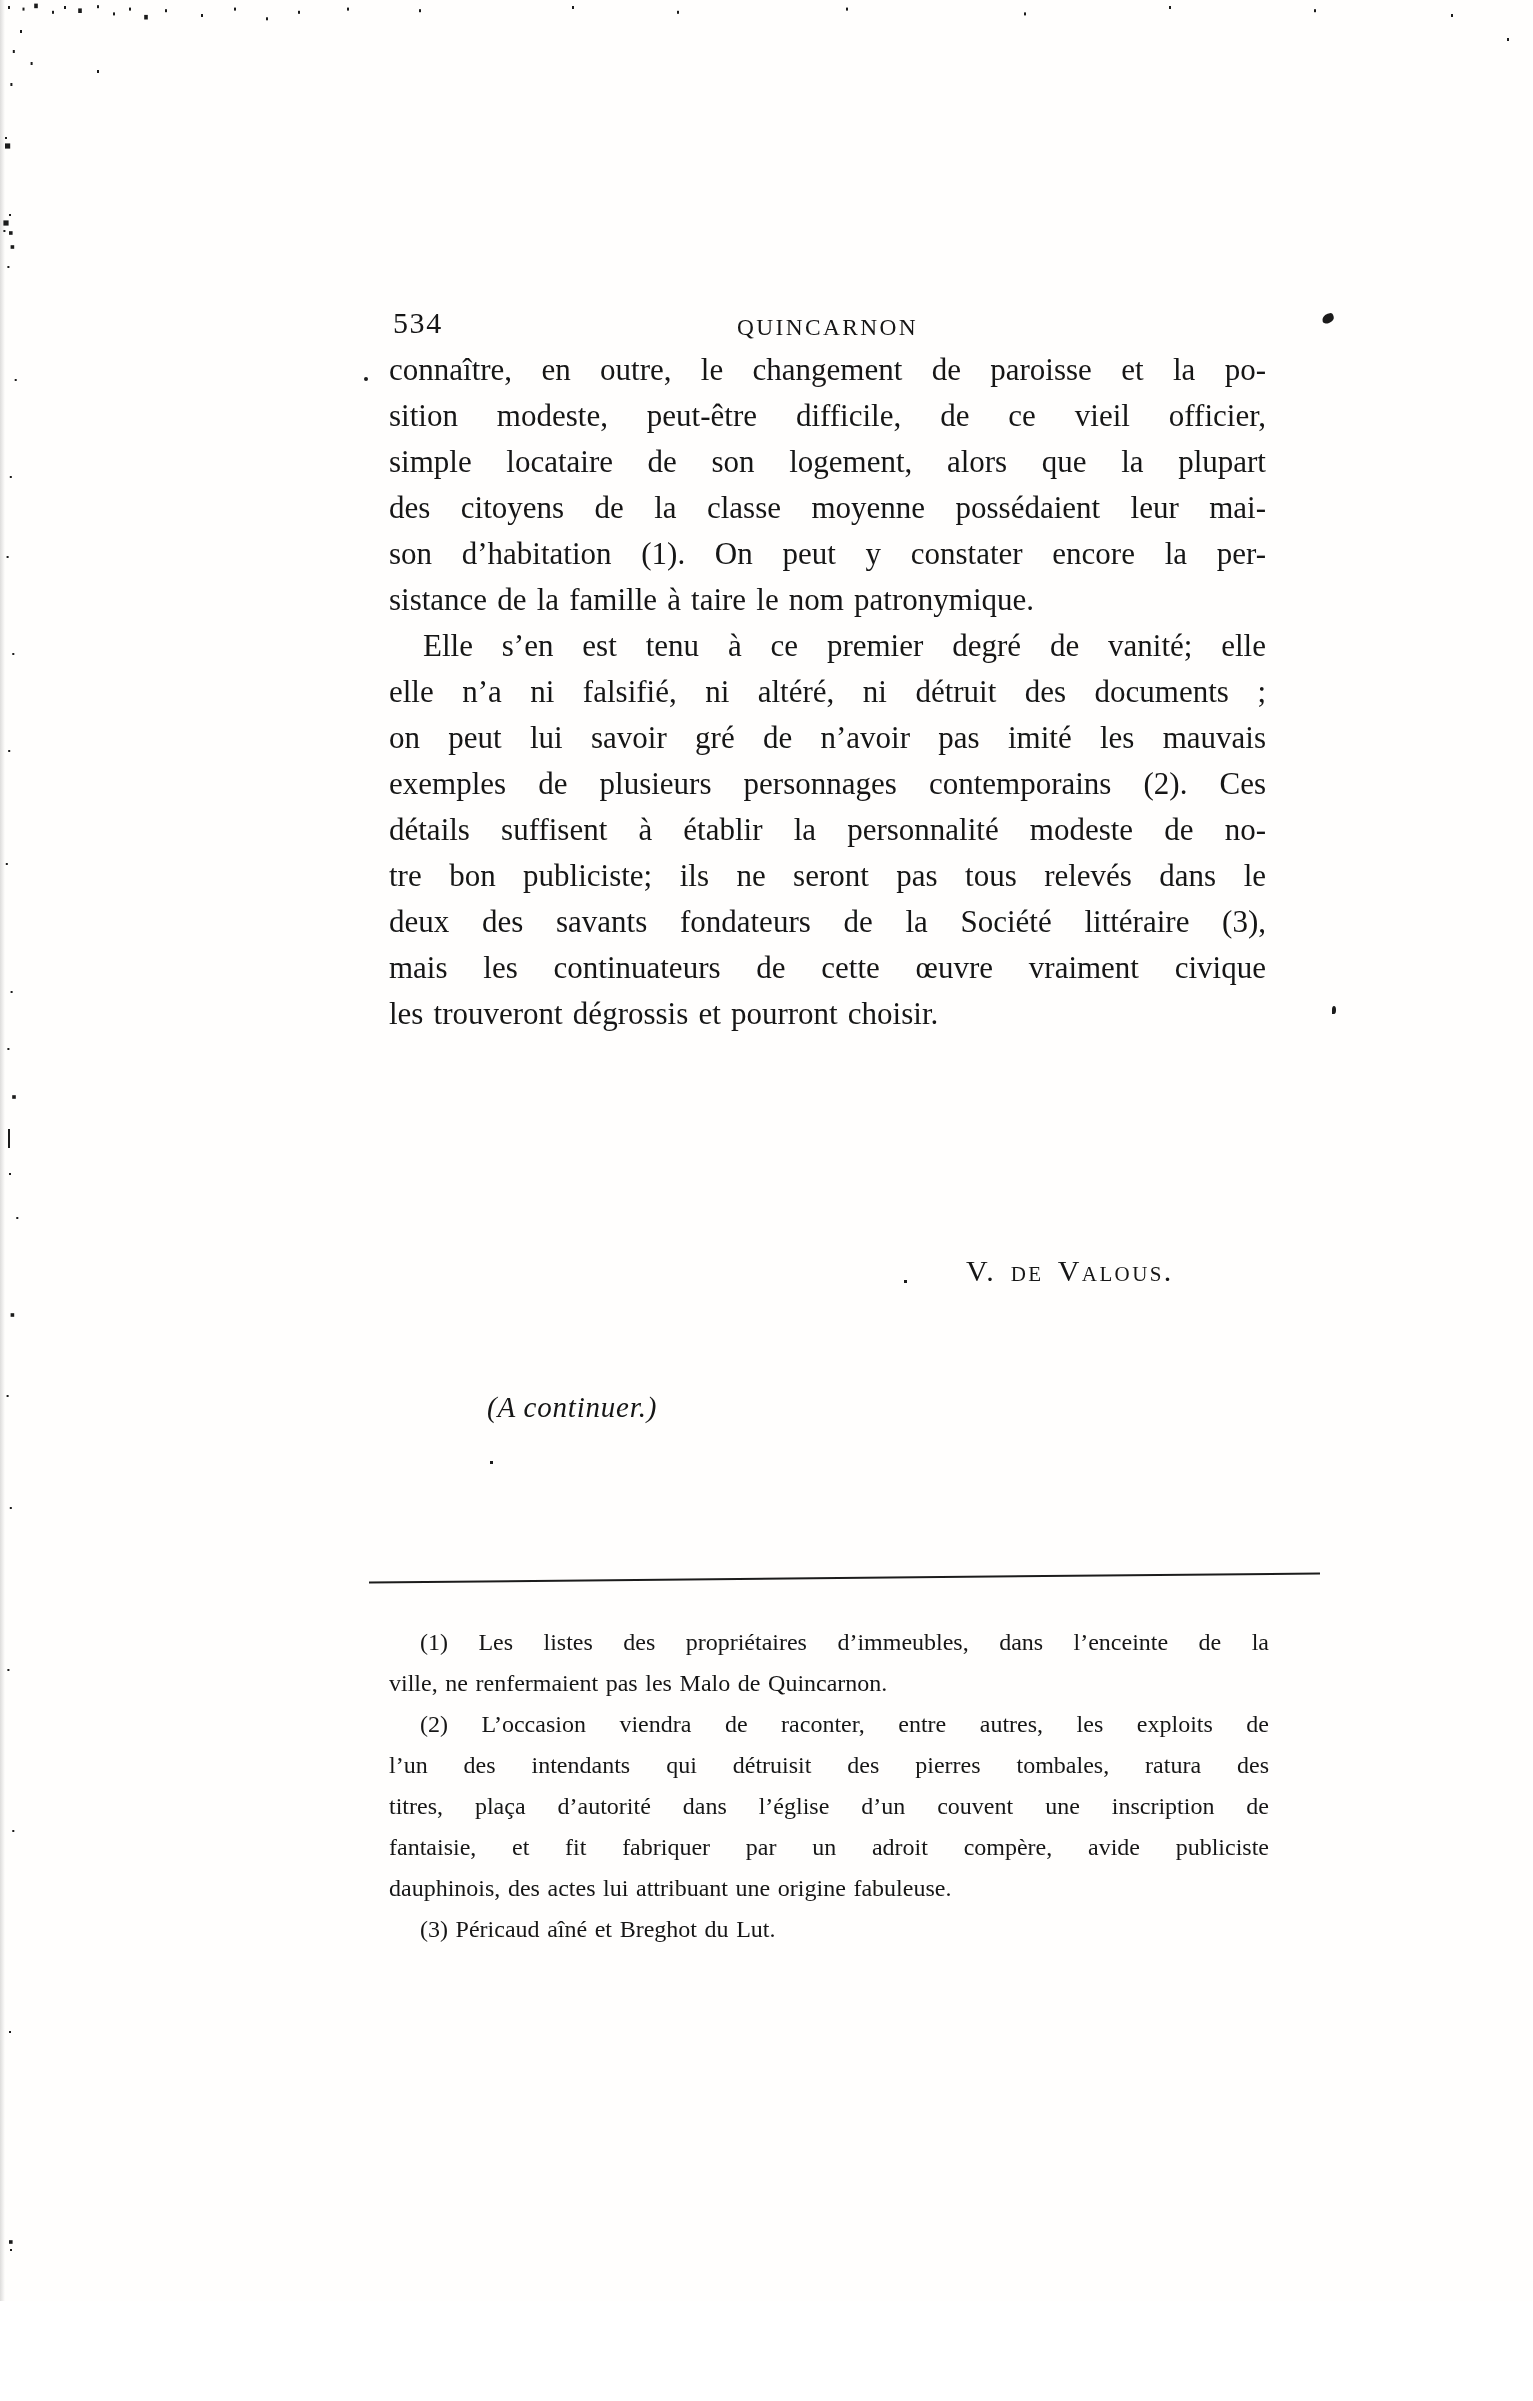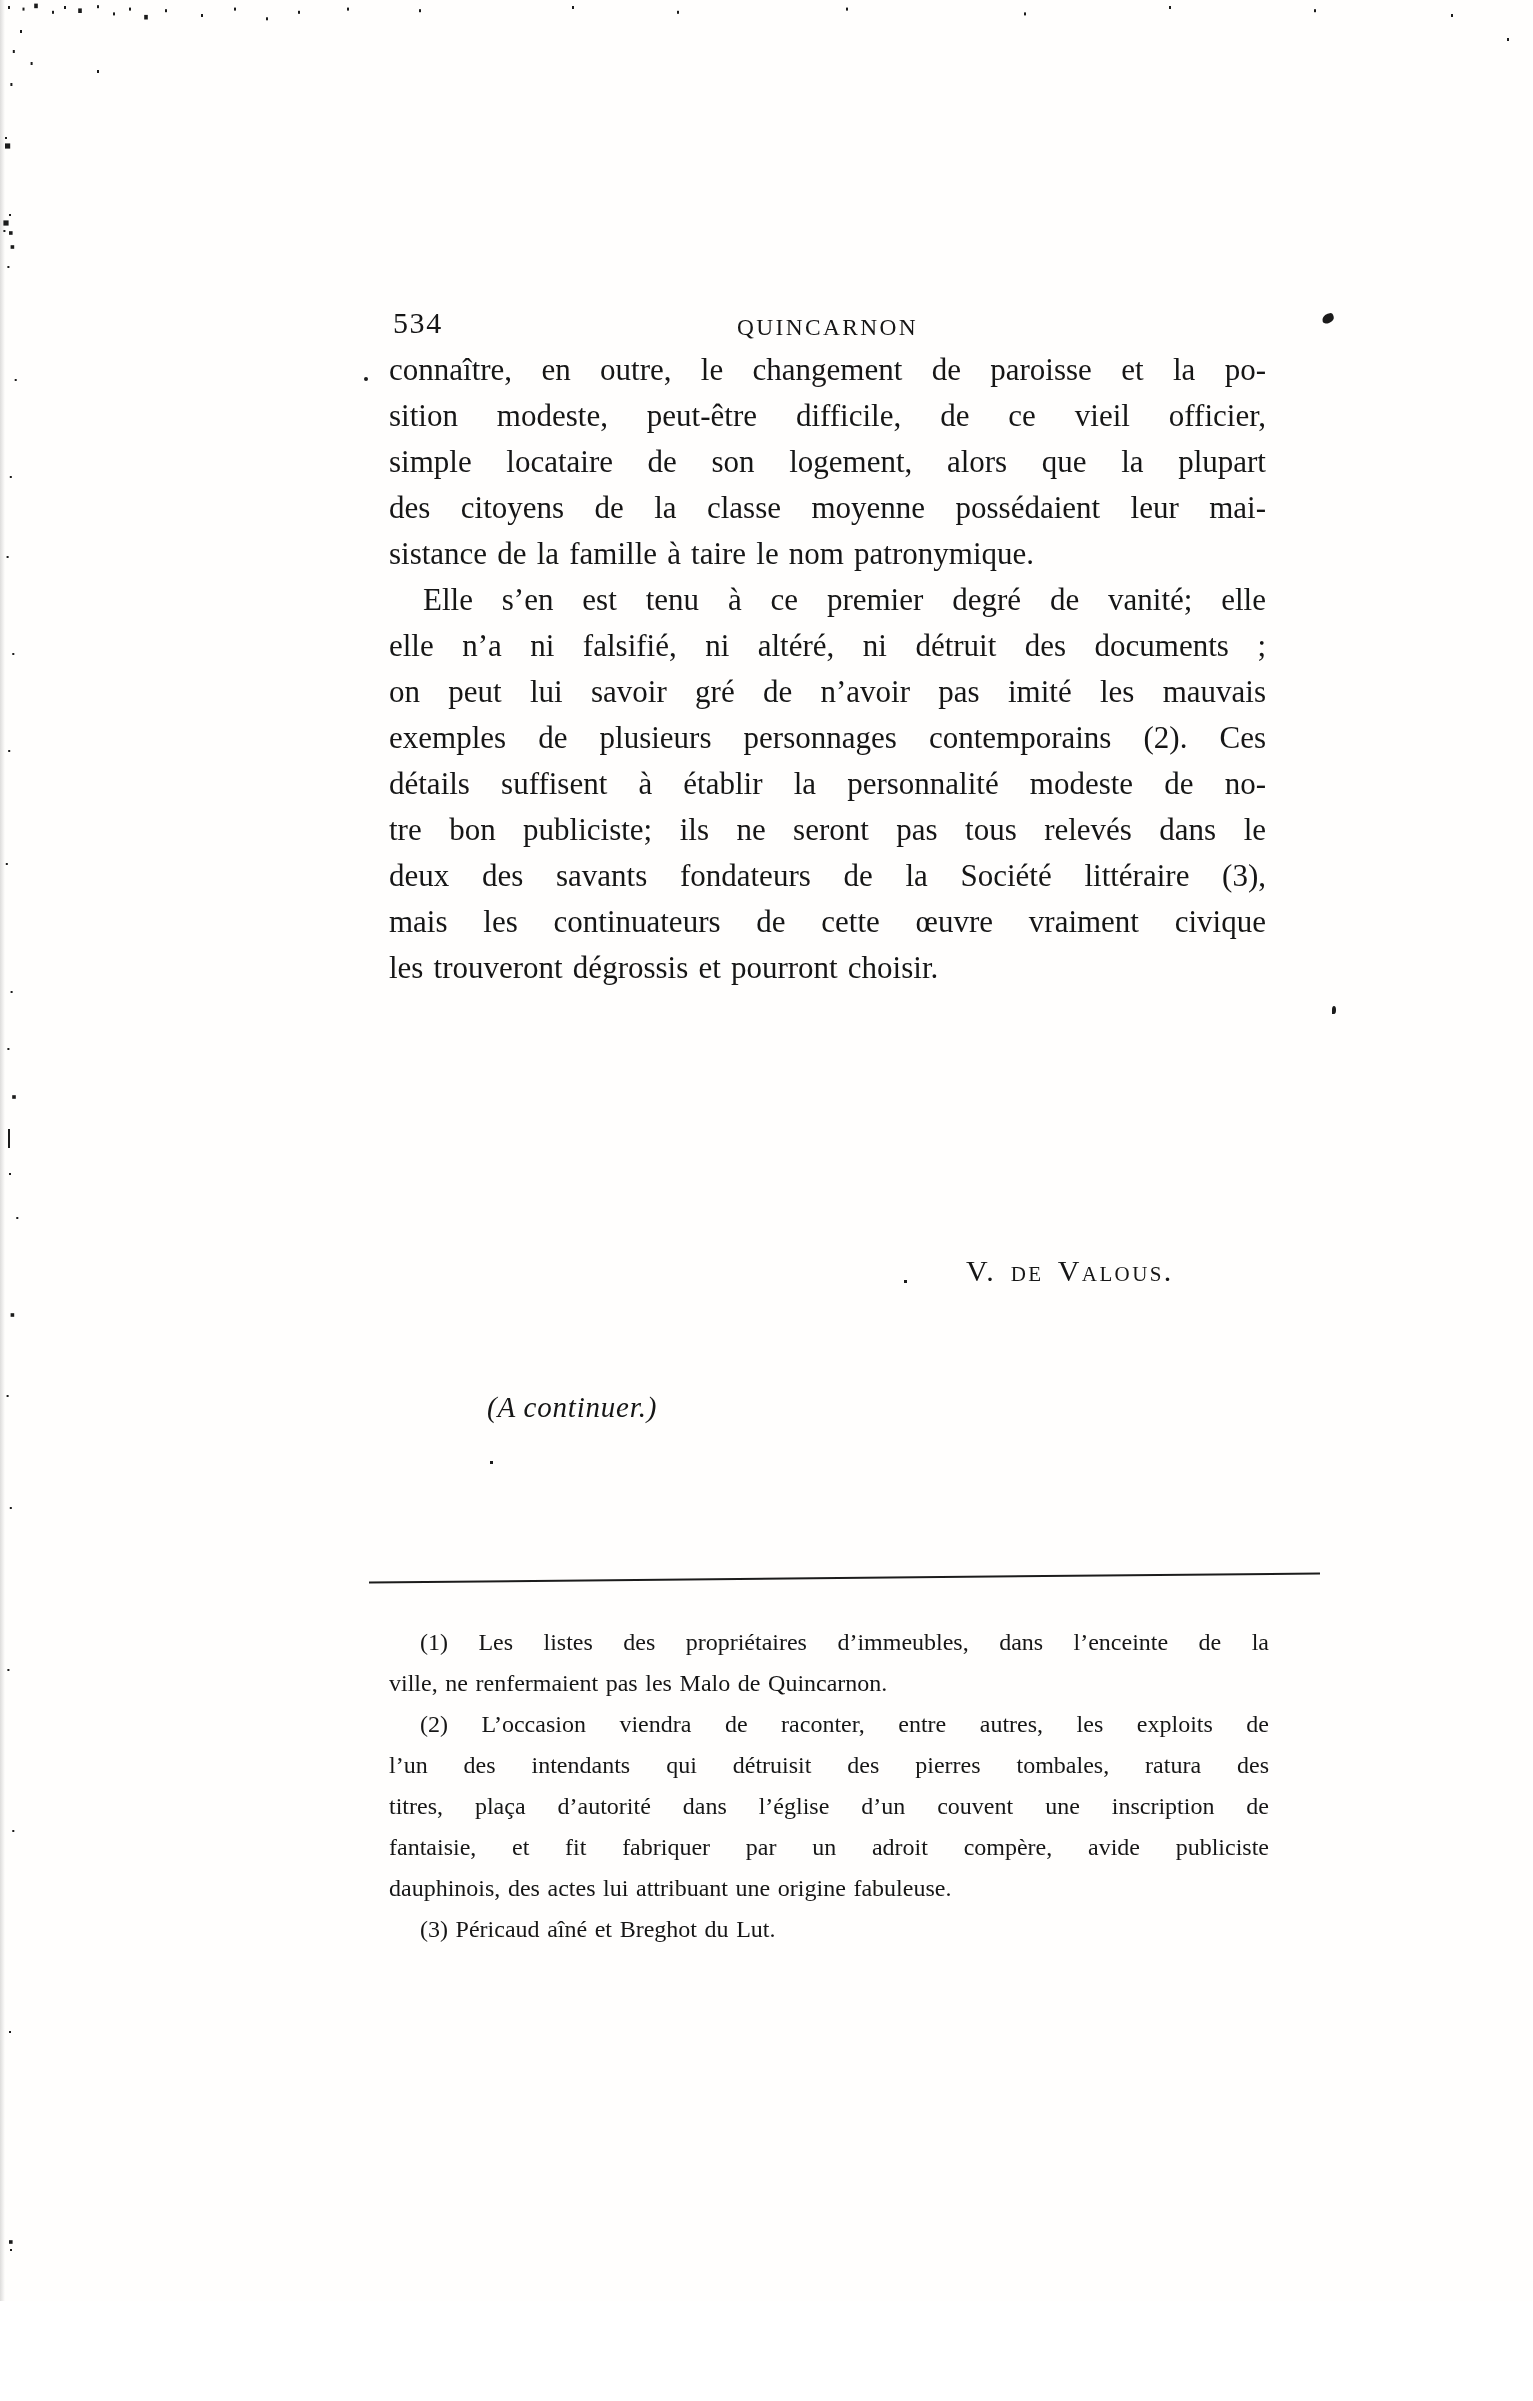--- a/index.html
+++ b/index.html
@@ -89,20 +89,21 @@
 
   <div class="page-number">534</div>
   <div class="running-title">QUINCARNON</div>
 
   <div class="text-block">
     <div>
       <div class="line">connaître, en outre, le changement de paroisse et la po-</div>
       <div class="line">sition modeste, peut-être difficile, de ce vieil officier,</div>
       <div class="line">simple locataire de son logement, alors que la plupart</div>
       <div class="line">des citoyens de la classe moyenne possédaient leur mai-</div>
+      <div class="line">son d’habitation (1). On peut y constater encore la per-</div>
       <div class="line last">sistance de la famille à taire le nom patronymique.</div>
     </div>
     <div>
       <div class="line indent">Elle s’en est tenu à ce premier degré de vanité; elle</div>
       <div class="line">elle n’a ni falsifié, ni altéré, ni détruit des documents ;</div>
       <div class="line">on peut lui savoir gré de n’avoir pas imité les mauvais</div>
       <div class="line">exemples de plusieurs personnages contemporains (2). Ces</div>
       <div class="line">détails suffisent à établir la personnalité modeste de no-</div>
       <div class="line">tre bon publiciste; ils ne seront pas tous relevés dans le</div>
       <div class="line">deux des savants fondateurs de la Société littéraire (3),</div>

